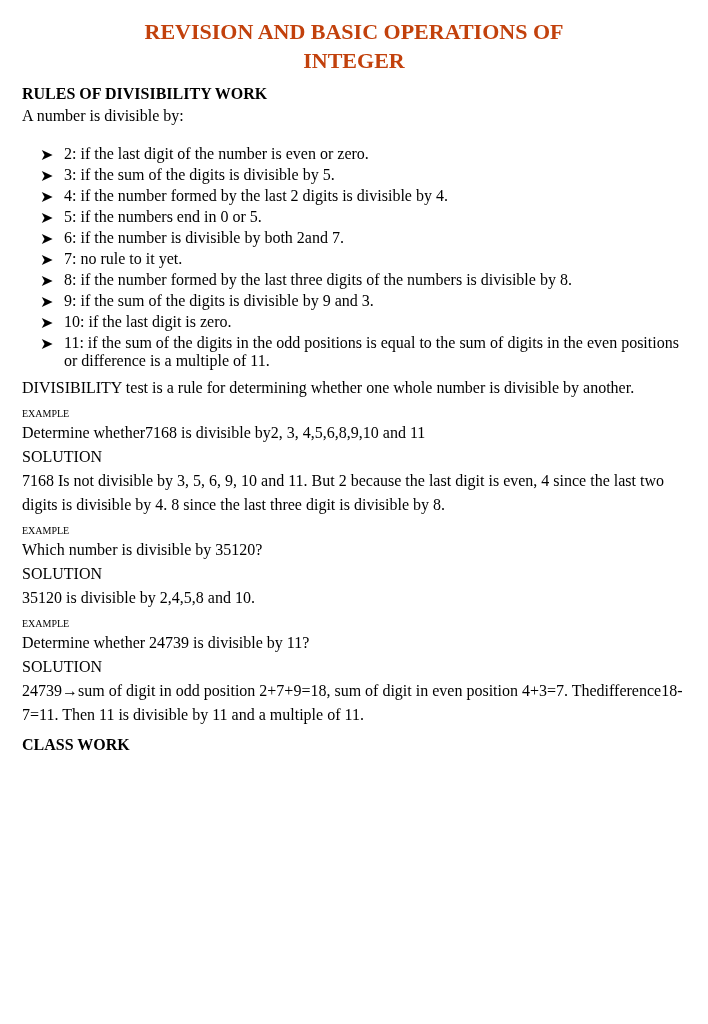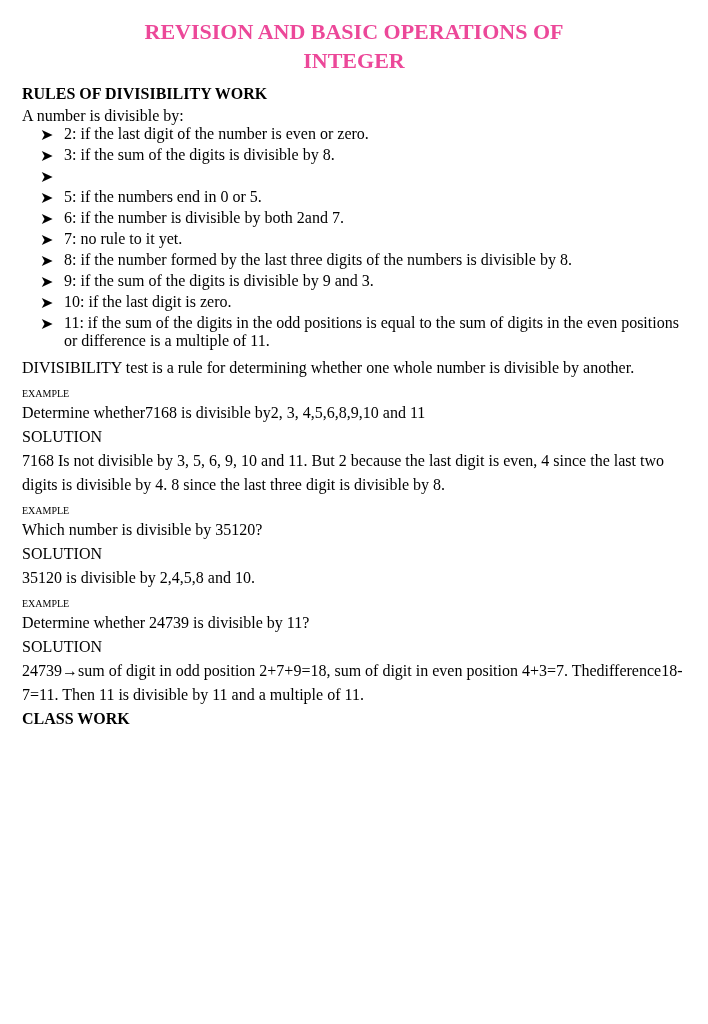--- a/index.html
+++ b/index.html
@@ -11,34 +11,34 @@
       width: 708px;
       min-height: 1024px;
       background: #fff;
       font-family: Times New Roman, Times, serif;
       font-size: 16px;
       color: #000;
       padding: 18px 22px 18px 22px;
     }
     .page-title {
       text-align: center;
-      color: #ec4899;
+      color: #c2410c;
       font-weight: bold;
       font-size: 22px;
       line-height: 1.3;
       margin-bottom: 10px;
     }
     .section-heading {
       font-weight: bold;
       font-size: 16px;
       margin-bottom: 4px;
     }
     .intro-line {
       font-size: 16px;
-      margin-bottom: 0;
+      margin-bottom: 20px;
     }
     .rules-list {
       list-style: none;
       margin-left: 18px;
       margin-bottom: 6px;
     }
     .rules-list li {
       display: flex;
       align-items: flex-start;
       margin-bottom: 2px;
@@ -58,20 +58,21 @@
       margin-top: 6px;
       margin-bottom: 0px;
     }
     .solution-label {
       font-size: 16px;
       margin-bottom: 0px;
     }
     .classwork-label {
       font-weight: bold;
       font-size: 16px;
+      margin-top: 6px;
     }
     p {
       margin-bottom: 0;
       line-height: 1.5;
     }
   </style>
 </head>
 <body>
 
 <div>
@@ -84,24 +85,25 @@
 <div class="section-heading">RULES OF DIVISIBILITY WORK</div>
 <div class="intro-line">A number is divisible by:</div>
 
 <ul class="rules-list">
   <li>
       <span class="arrow">➤</span>
       <span>2: if the last digit of the number is even or zero.</span>
     </li>
   <li>
       <span class="arrow">➤</span>
-      <span>3: if the sum of the digits is divisible by 8.</span>
+      <span>3: if the sum of the digits is divisible by 5.</span>
     </li>
   <li>
       <span class="arrow">➤</span>
+      <span>4: if the number formed by the last 2 digits is divisible by 4.</span>
     </li>
   <li>
       <span class="arrow">➤</span>
       <span>5: if the numbers end in 0 or 5.</span>
     </li>
   <li>
       <span class="arrow">➤</span>
       <span>6: if the number is divisible by both 2and 7.</span>
     </li>
   <li>

